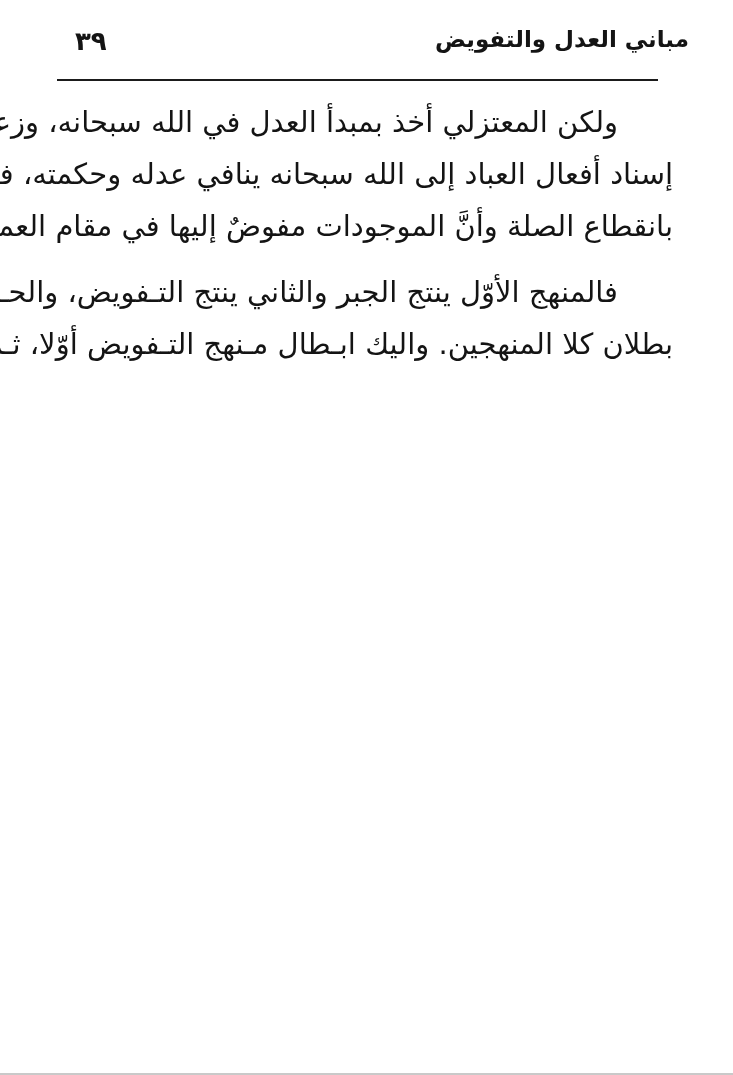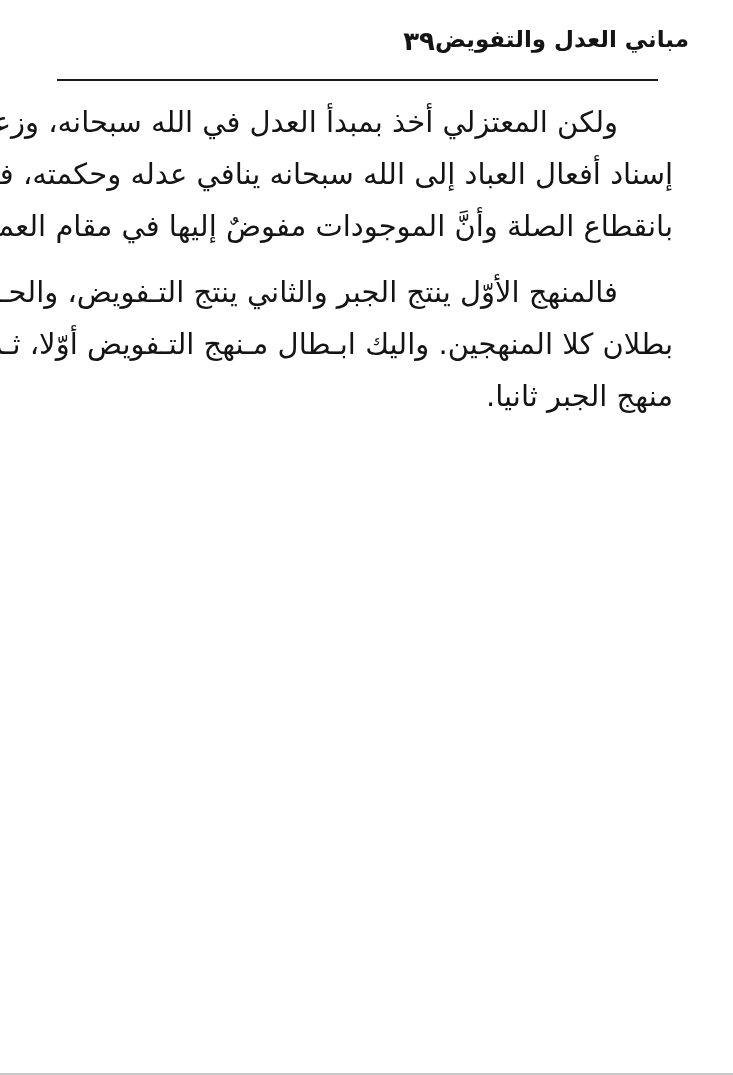--- a/index.html
+++ b/index.html
@@ -18,21 +18,21 @@
     box-sizing: border-box;
     border-bottom: 2px solid #c9c9c9;
   }
   .header {
     position: absolute;
     top: 26px;
     left: 75px;
     right: 44px;
     display: flex;
     flex-direction: row;
-    justify-content: flex-end;
+    justify-content: space-between;
     align-items: flex-end;
   }
   .page-number {
     font-size: 26px;
     font-weight: bold;
     line-height: 1;
     letter-spacing: 1px;
   }
   .running-title {
     font-size: 23px;
@@ -92,18 +92,17 @@
 
     <div class="paragraph">
       <div class="line first">ولكن المعتزلي أخذ بمبدأ العدل في الله سبحانه، وزعم أنَّ</div>
       <div class="line">إسناد أفعال العباد إلى الله سبحانه ينافي عدله وحكمته، فـحكم</div>
       <div class="line last">بانقطاع الصلة وأنَّ الموجودات مفوضٌ إليها في مقام العمل.</div>
     </div>
 
     <div class="paragraph">
       <div class="line first">فالمنهج الأوّل ينتج الجبر والثاني ينتج التـفويض، والحـق</div>
       <div class="line">بطلان كلا المنهجين. واليك ابـطال مـنهج التـفويض أوّلا، ثـم</div>
-      <div class="line last">منهج الجبر ثانيا.</div>
     </div>
 
   </div>
 
 </div>
 
 </body></html>

